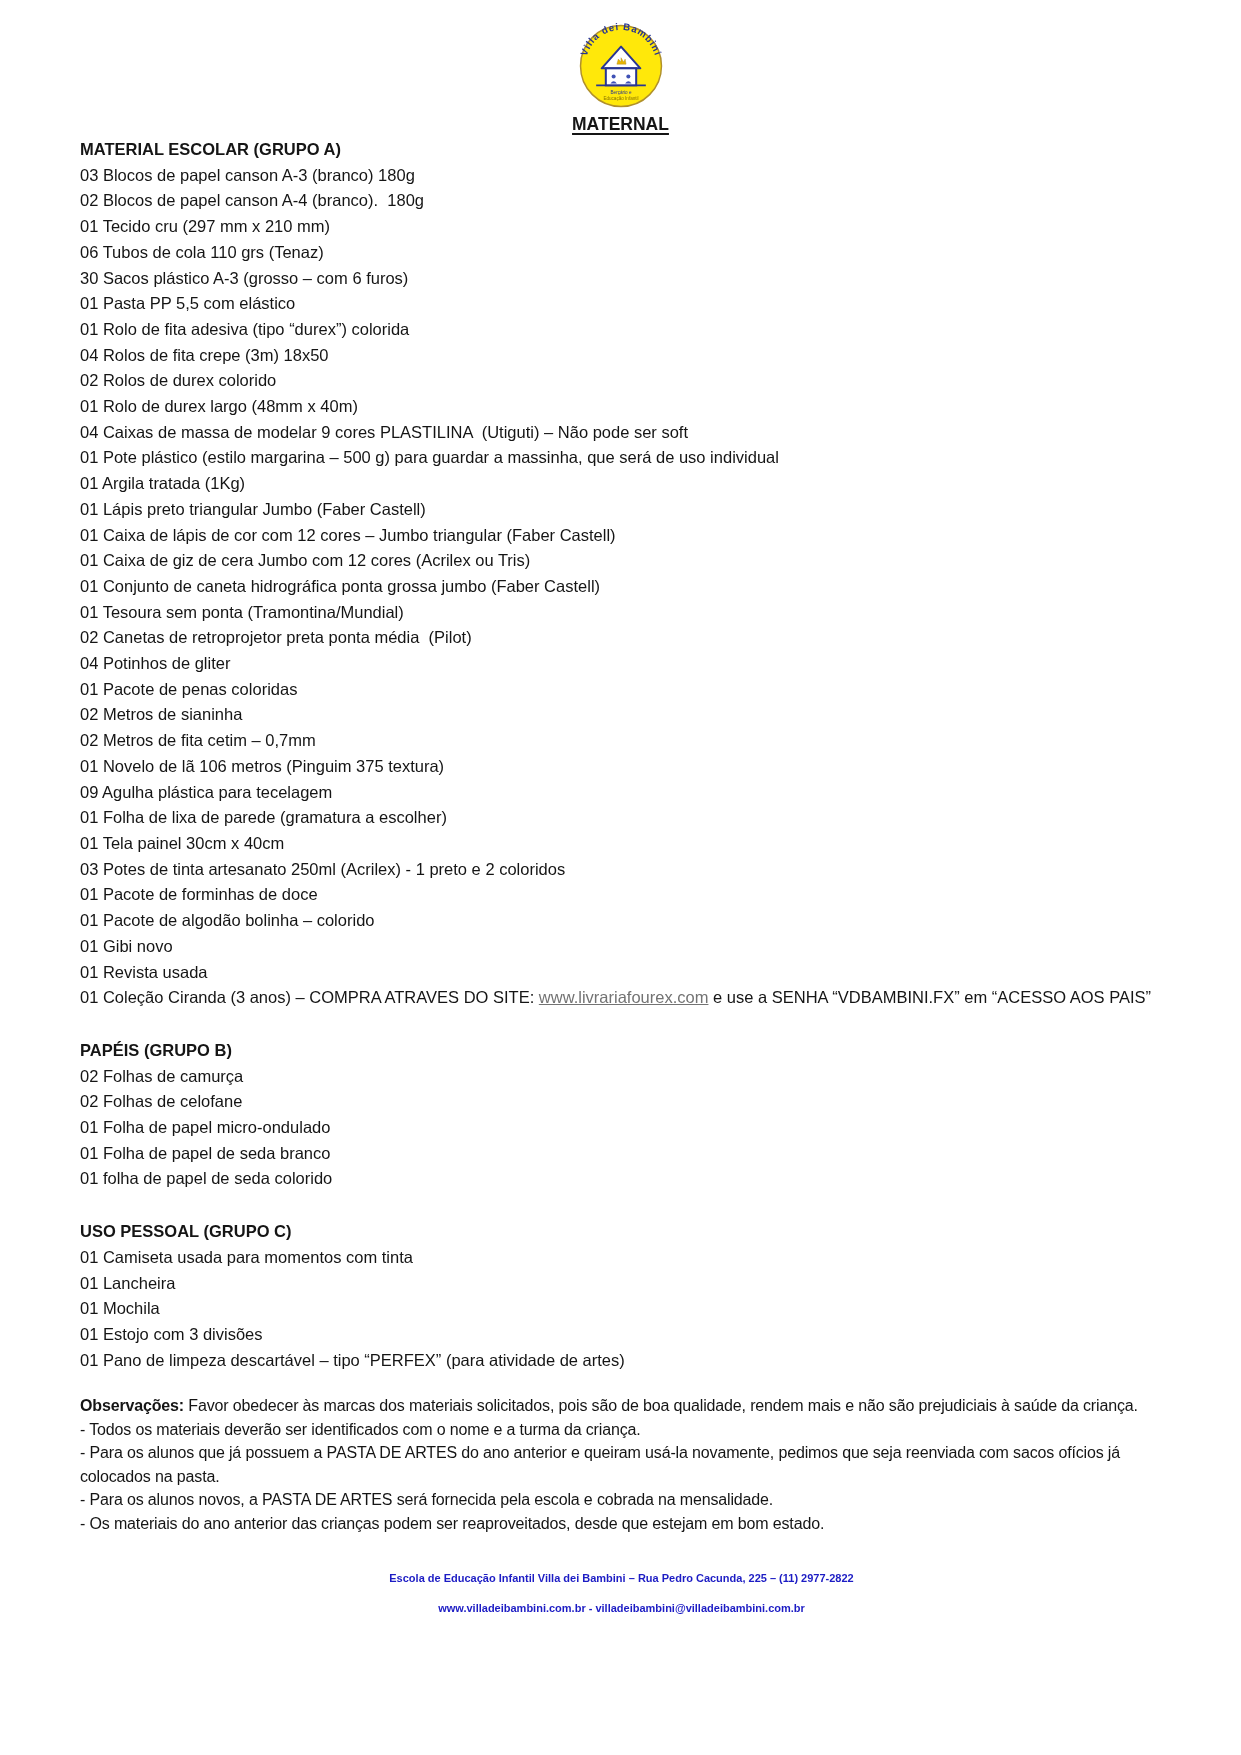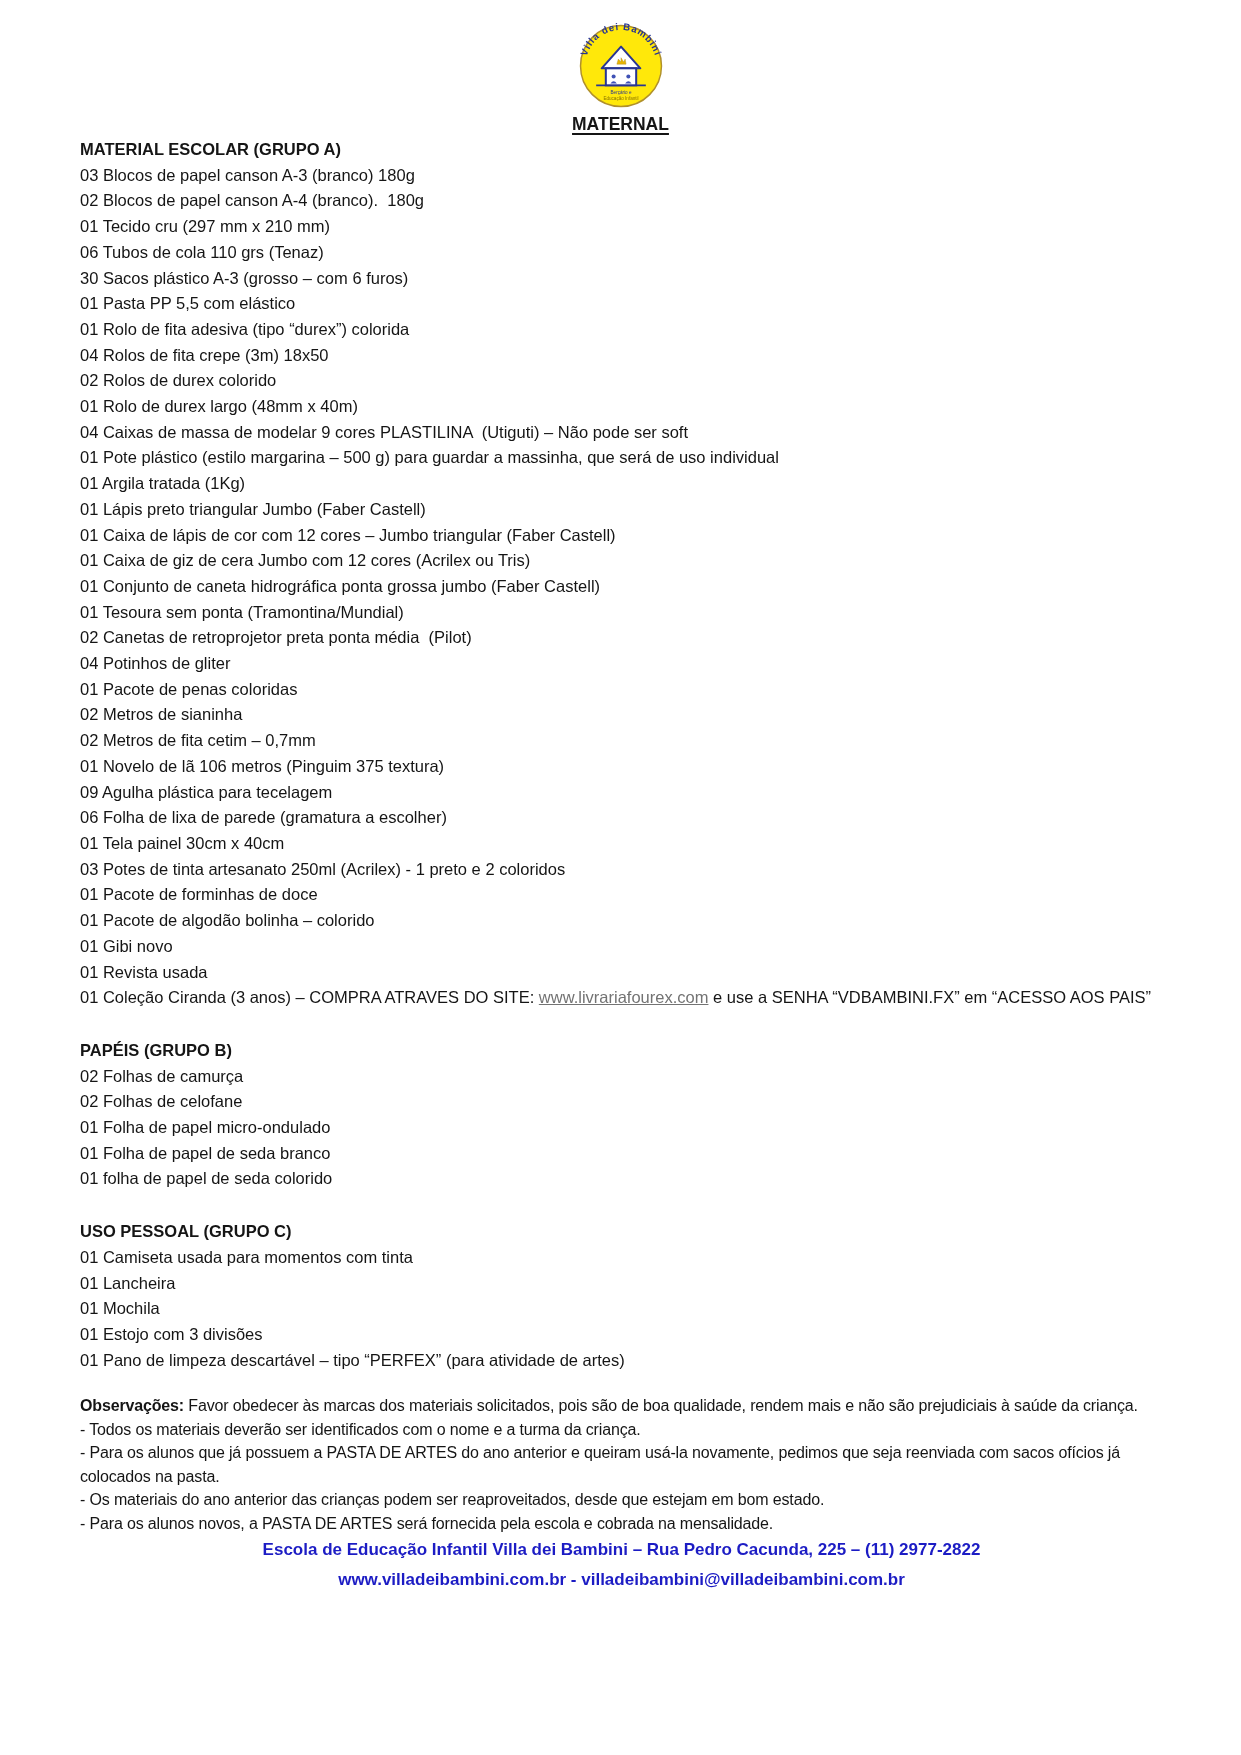--- a/index.html
+++ b/index.html
@@ -19,21 +19,21 @@
   .u{ text-decoration:underline; text-decoration-thickness:2px; text-underline-offset:3px; }
   .content{ padding:0 78px 0 80px; }
   #sections{ }
   .section + .section{ margin-top:27px; }
   .line{ font-size:16.5px; line-height:25.7px; white-space:pre-wrap; }
   .heading{ font-weight:700; }
   .doc-link{ color:#737373; text-decoration:underline; cursor:pointer; }
   .notes{ margin-top:21px; }
   .note-line{ font-size:16px; line-height:23.5px; letter-spacing:-0.15px; white-space:pre-wrap; }
   .note-lead{ font-weight:700; }
-  .footer{ text-align:center; font-weight:700; font-size:17px; line-height:30px; color:#1C1CC4; }
+  .footer{ margin-top:28px; text-align:center; font-weight:700; font-size:11px; line-height:30px; color:#1C1CC4; }
 </style>
 </head>
 <body>
 
 <div class="page">
 
   <div class="logo-wrap">
     <svg viewBox="0 0 100 100">
       <circle cx="50" cy="50" r="44" fill="#FFE80A" stroke="#B0902B" stroke-width="1.6"></circle>
       <path id="arcpath" d="M 13,60 A 38.5,38.5 0 1 1 87,60" fill="none"></path>
@@ -81,21 +81,21 @@
           <div class="line">01 Caixa de giz de cera Jumbo com 12 cores (Acrilex ou Tris)</div>
           <div class="line">01 Conjunto de caneta hidrográfica ponta grossa jumbo (Faber Castell)</div>
           <div class="line">01 Tesoura sem ponta (Tramontina/Mundial)</div>
           <div class="line">02 Canetas de retroprojetor preta ponta média  (Pilot)</div>
           <div class="line">04 Potinhos de gliter</div>
           <div class="line">01 Pacote de penas coloridas</div>
           <div class="line">02 Metros de sianinha</div>
           <div class="line">02 Metros de fita cetim – 0,7mm</div>
           <div class="line">01 Novelo de lã 106 metros (Pinguim 375 textura)</div>
           <div class="line">09 Agulha plástica para tecelagem</div>
-          <div class="line">06 Folha de lixa de parede (gramatura a escolher)</div>
+          <div class="line">01 Folha de lixa de parede (gramatura a escolher)</div>
           <div class="line">01 Tela painel 30cm x 40cm</div>
           <div class="line">03 Potes de tinta artesanato 250ml (Acrilex) - 1 preto e 2 coloridos</div>
           <div class="line">01 Pacote de forminhas de doce</div>
           <div class="line">01 Pacote de algodão bolinha – colorido</div>
           <div class="line">01 Gibi novo</div>
           <div class="line">01 Revista usada</div>
           <div class="line">01 Coleção Ciranda (3 anos) – COMPRA ATRAVES DO SITE: <a class="doc-link" href="#">www.livrariafourex.com</a> e use a SENHA “VDBAMBINI.FX” em “ACESSO AOS PAIS”</div>
         </div>
         <div class="section">
           <div class="line heading">PAPÉIS (GRUPO B)</div>
@@ -112,22 +112,22 @@
           <div class="line">01 Mochila</div>
           <div class="line">01 Estojo com 3 divisões</div>
           <div class="line">01 Pano de limpeza descartável – tipo “PERFEX” (para atividade de artes)</div>
         </div>
       </div>
 
     <div class="notes" id="notes">
         <div class="note-line"><span class="note-lead">Observações:</span> Favor obedecer às marcas dos materiais solicitados, pois são de boa qualidade, rendem mais e não são prejudiciais à saúde da criança.</div>
         <div class="note-line">- Todos os materiais deverão ser identificados com o nome e a turma da criança.</div>
         <div class="note-line">- Para os alunos que já possuem a PASTA DE ARTES do ano anterior e queiram usá-la novamente, pedimos que seja reenviada com sacos ofícios já colocados na pasta.</div>
+        <div class="note-line">- Para os alunos novos, a PASTA DE ARTES será fornecida pela escola e cobrada na mensalidade.</div>
         <div class="note-line">- Os materiais do ano anterior das crianças podem ser reaproveitados, desde que estejam em bom estado.</div>
-        <div class="note-line">- Para os alunos novos, a PASTA DE ARTES será fornecida pela escola e cobrada na mensalidade.</div>
       </div>
 
     <div class="footer">
       <div>Escola de Educação Infantil Villa dei Bambini – Rua Pedro Cacunda, 225 – (11) 2977-2822</div>
       <div>www.villadeibambini.com.br - villadeibambini@villadeibambini.com.br</div>
     </div>
   </div>
 
 </div>
 

